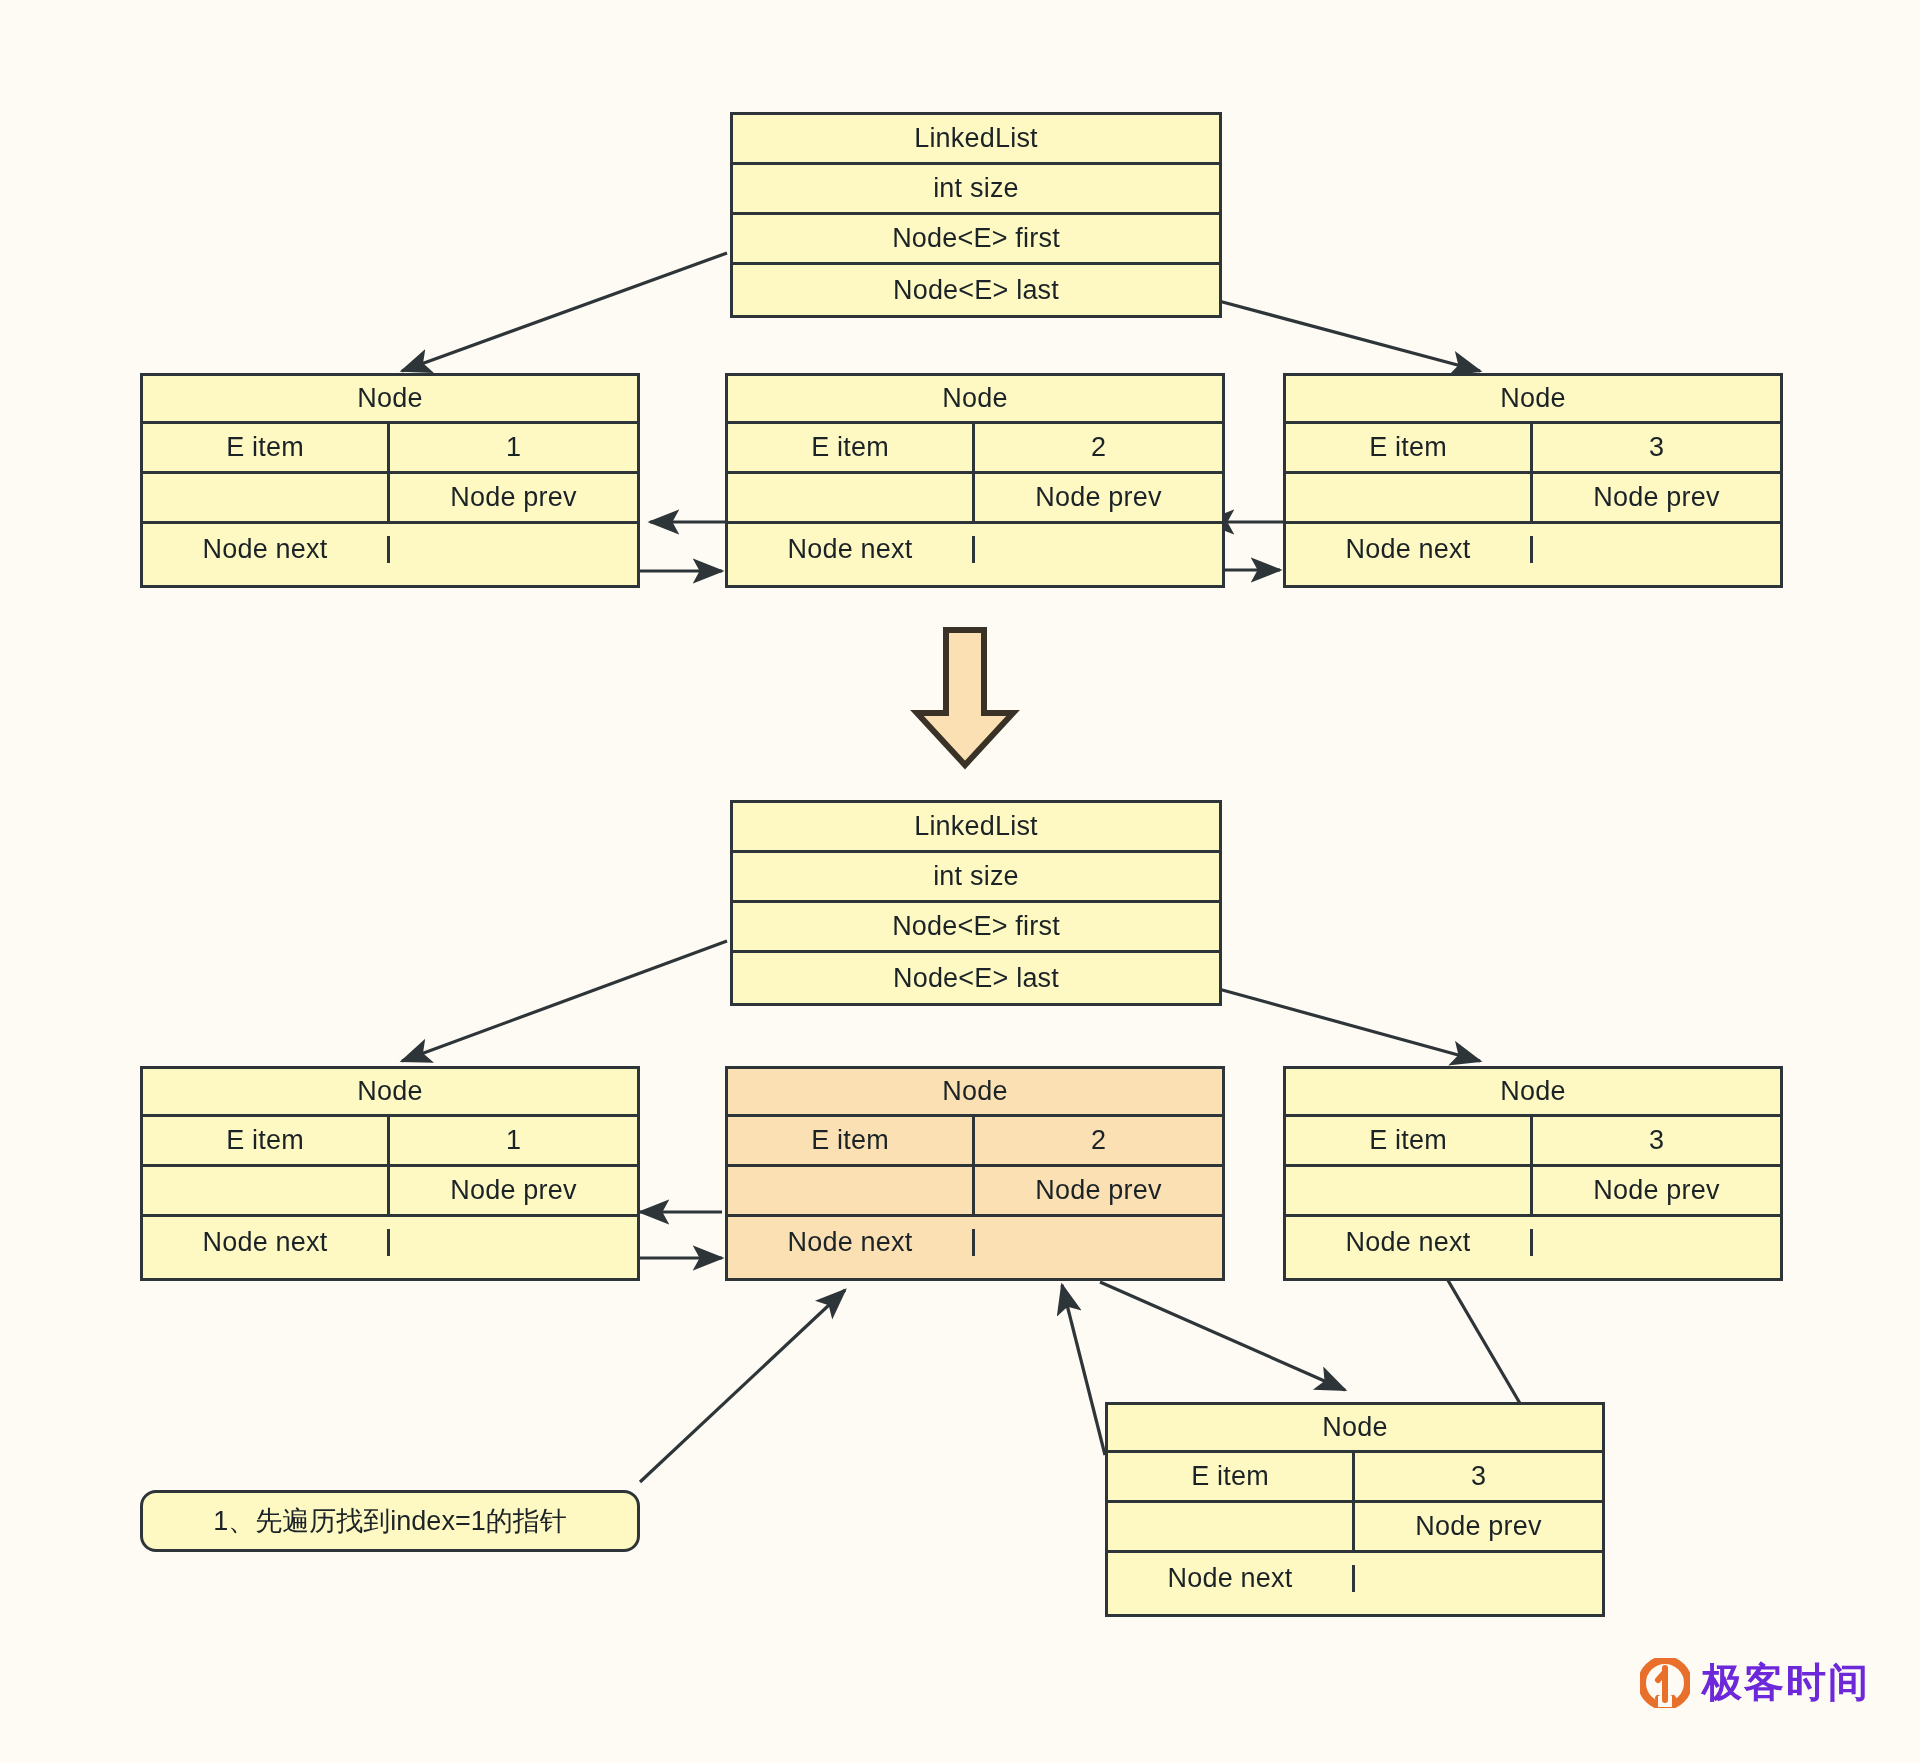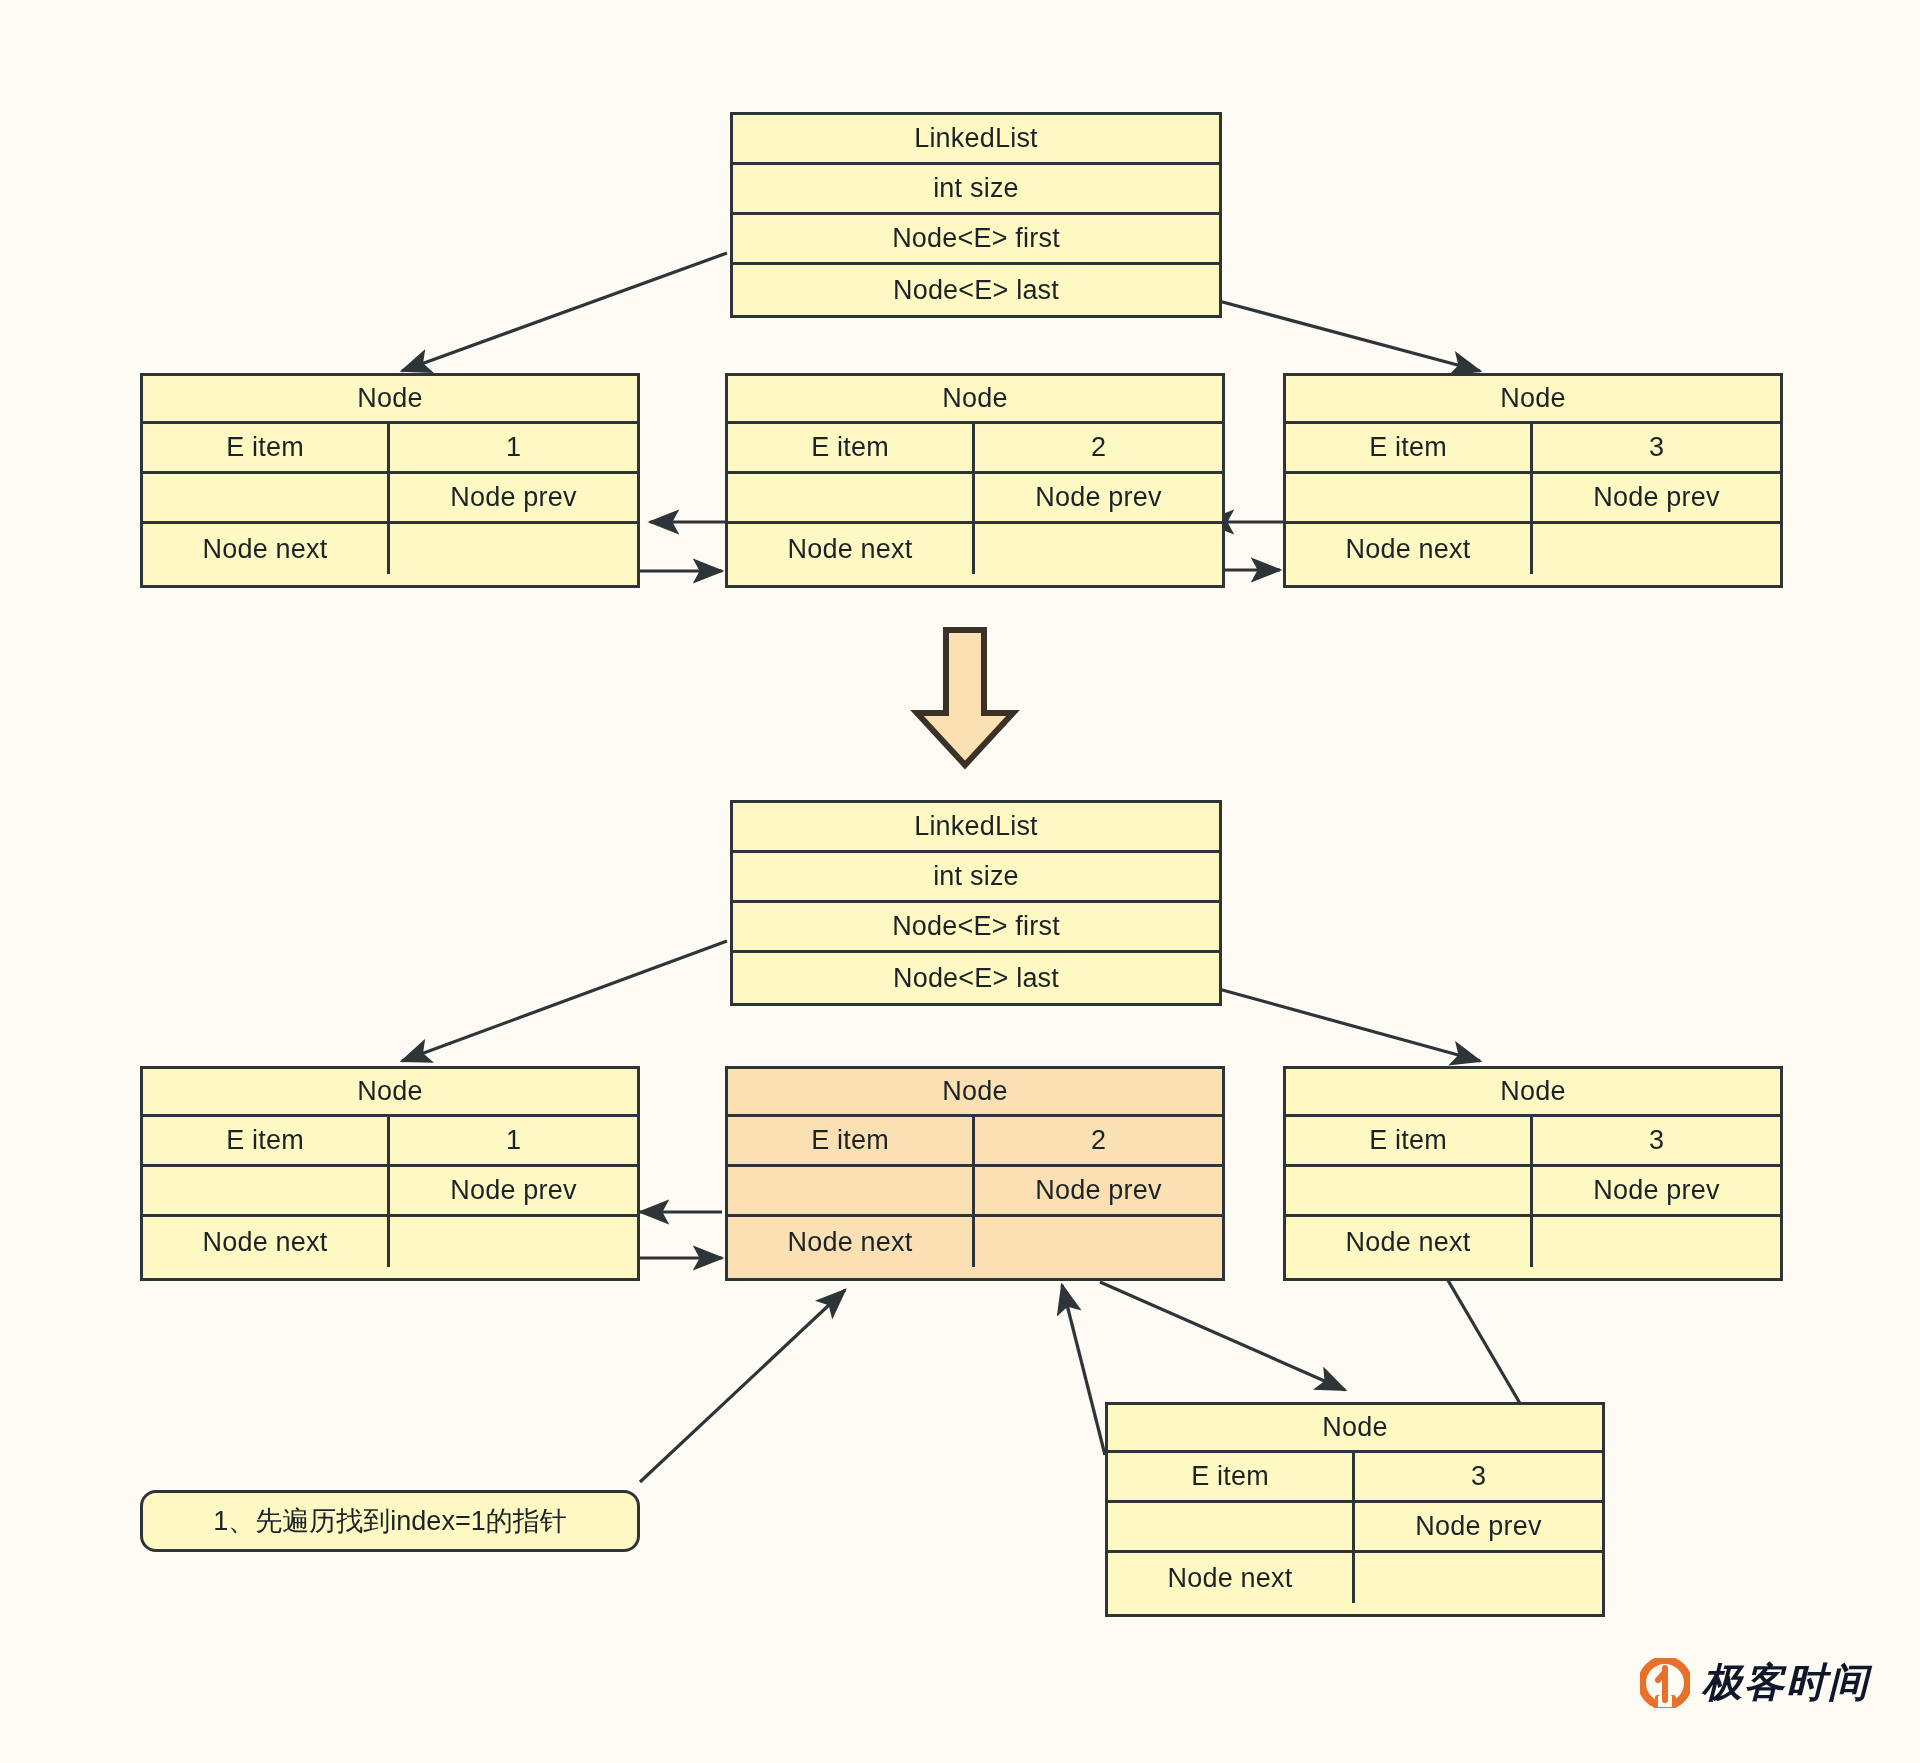--- a/index.html
+++ b/index.html
@@ -36,21 +36,21 @@
     z-index: 10;
   }
   .box.orange { background: #FAE0B3; }
 
   .row {
     display: flex;
     box-sizing: border-box;
     border-bottom: 3px solid #2e3538;
     width: 100%;
   }
-  .row:last-child { border-bottom: none; }
+  .row:last-child { border-bottom: none; align-items: center; }
 
   .cell {
     box-sizing: border-box;
     display: flex;
     align-items: center;
     justify-content: center;
     font-size: 27px;
     line-height: 1;
     letter-spacing: .2px;
     color: #1c2327;
@@ -98,24 +98,23 @@
     z-index: 20;
   }
   .logo-mark {
     width: 50px;
     height: 50px;
     position: relative;
   }
   .logo-text {
     font-size: 40px;
     font-weight: bold;
-    color: #0f172a;
+    color: #6d28d9;
     letter-spacing: 2px;
     font-family: "DejaVu Sans", "Liberation Sans", sans-serif;
-    font-style: italic;
   }
 </style>
 </head>
 <body>
 
 <div id="canvas">
 
   <svg class="edges" viewBox="0 0 1920 1763">
     <defs>
       <marker id="ah" markerWidth="12" markerHeight="12" refX="9.2" refY="4" orient="auto" markerUnits="strokeWidth">

